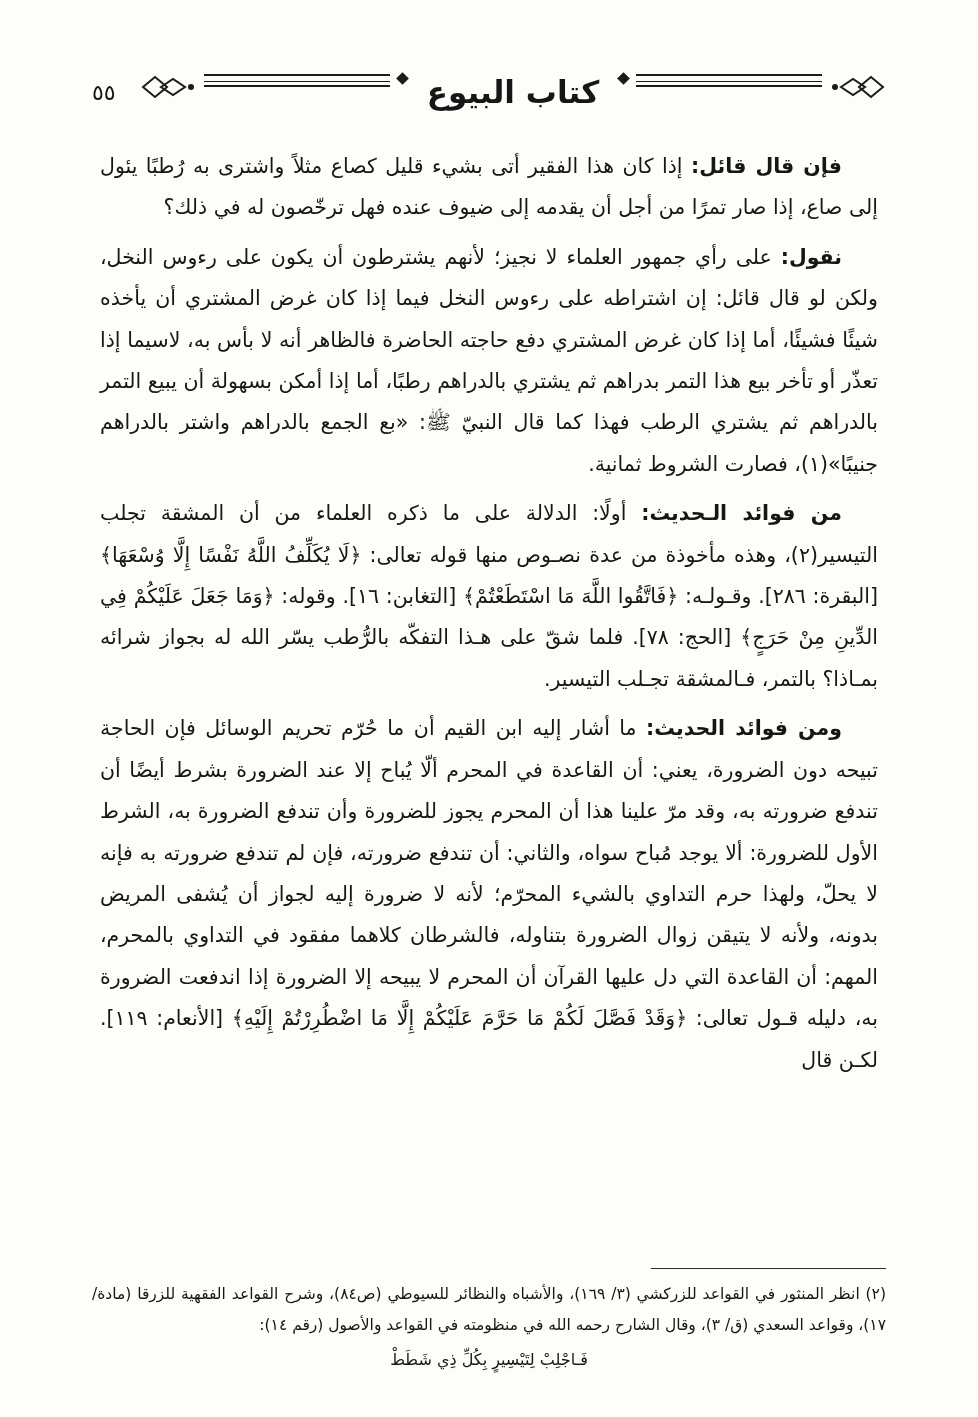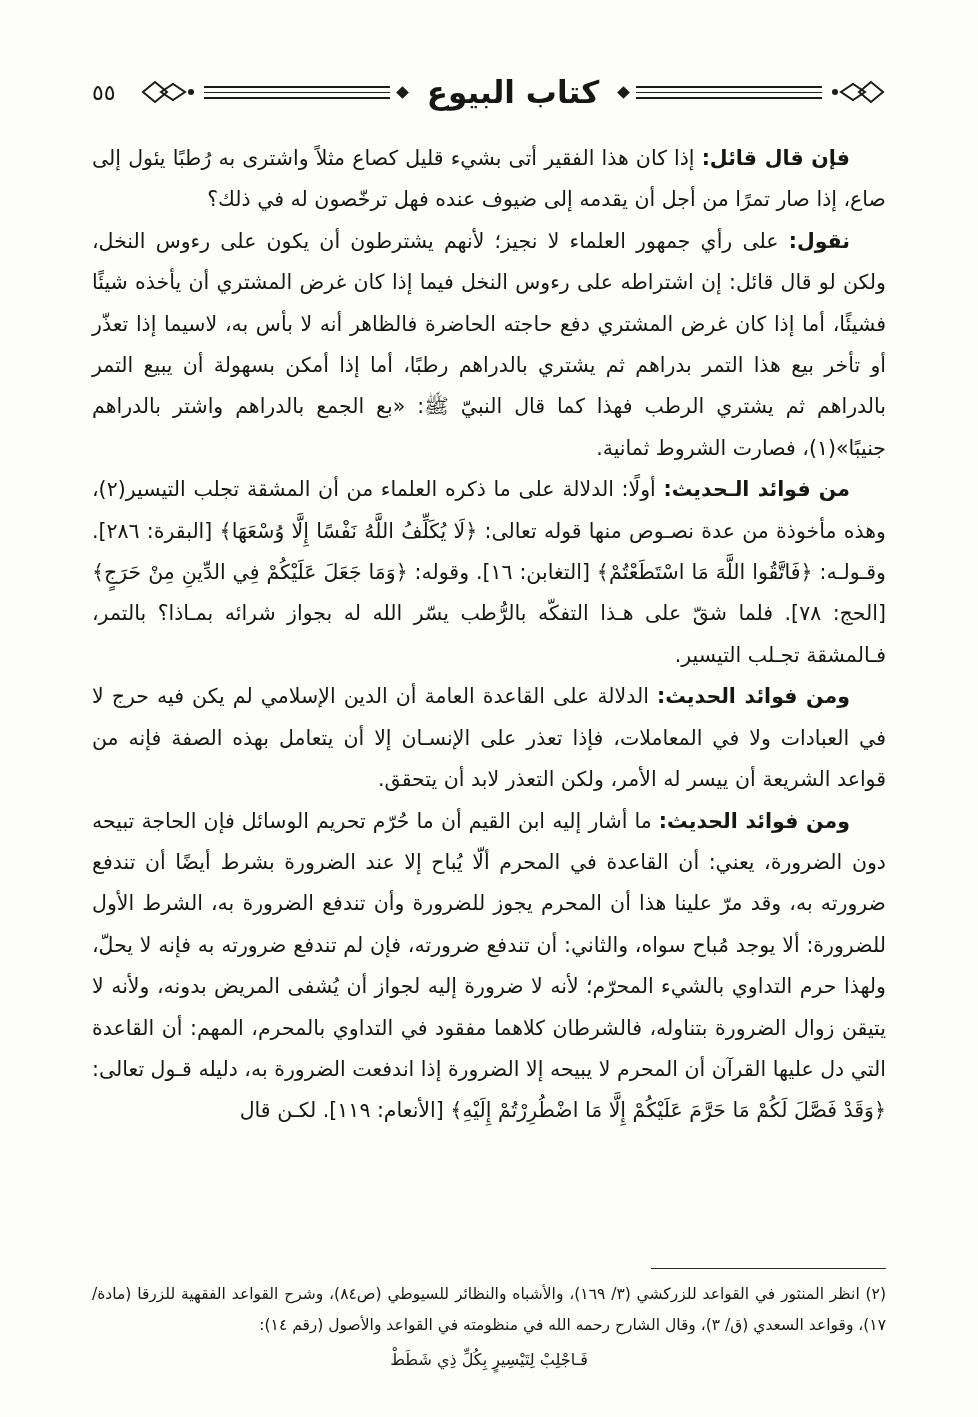--- a/index.html
+++ b/index.html
@@ -9,33 +9,33 @@
     box-sizing: border-box;
     padding: 74px 92px 42px 92px;
     display: flex; flex-direction: column;
     font-family: "DejaVu Sans", sans-serif;
     overflow: hidden;
   }
 
   
   .header { display:flex; align-items:center; gap:14px; direction:ltr; margin-bottom:28px; }
   .page-number { font-size:22px; min-width:34px; text-align:left; }
-  .band { flex:1; display:flex; align-items:center; gap:8px; }
+  .band { flex:1; display:flex; align-items:flex-start; gap:8px; }
   .rules { flex:1; height:9px; position:relative;
            border-top:2px solid #1b1b1b; border-bottom:2px solid #1b1b1b; }
   .rules::after { content:""; position:absolute; left:0; right:0; top:50%;
                   border-top:1px solid #1b1b1b; }
   .band-title { font-size:31px; font-weight:bold; padding:0 12px; white-space:nowrap;
                 letter-spacing:1px; }
   .diamond { width:9px; height:9px; background:#1b1b1b; transform:rotate(45deg); flex:none; }
   .knot { flex:none; }
 
   
   .content { flex:1; direction:rtl; text-align:justify; font-size:20.5px; line-height:2.02; }
-  .para { margin:0; text-indent:36px; }
+  .para { margin:8px; text-indent:36px; }
   .lead { font-weight:bold; }
 
   
   .footnotes { direction:rtl; font-size:15.5px; line-height:1.95; margin-top:10px; }
   .fn-sep { width:235px; border-top:1.5px solid #2a2a2a; margin-bottom:10px; }
   .fn { margin:0; text-align:justify; }
   .fn-marker { white-space:nowrap; }
   .poetry { display:flex; justify-content:center; gap:72px; margin-top:4px;
             font-size:16px; direction:rtl; }
   .poetry span { white-space:nowrap; }
@@ -69,21 +69,20 @@
     </div>
   </div>
 
   <div class="content">
     <p class="para"><span class="lead">فإن قال قائل:</span> <span>إذا كان هذا الفقير أتى بشيء قليل كصاع مثلاً واشترى به رُطبًا يئول إلى صاع، إذا صار تمرًا من أجل أن يقدمه إلى ضيوف عنده فهل ترخّصون له في ذلك؟</span></p>
 
     <p class="para"><span class="lead">نقول:</span> <span>على رأي جمهور العلماء لا نجيز؛ لأنهم يشترطون أن يكون على رءوس النخل، ولكن لو قال قائل: إن اشتراطه على رءوس النخل فيما إذا كان غرض المشتري أن يأخذه شيئًا فشيئًا، أما إذا كان غرض المشتري دفع حاجته الحاضرة فالظاهر أنه لا بأس به، لاسيما إذا تعذّر أو تأخر بيع هذا التمر بدراهم ثم يشتري بالدراهم رطبًا، أما إذا أمكن بسهولة أن يبيع التمر بالدراهم ثم يشتري الرطب فهذا كما قال النبيّ ﷺ: «بع الجمع بالدراهم واشتر بالدراهم جنيبًا»(١)، فصارت الشروط ثمانية.</span></p>
 
     <p class="para"><span class="lead">من فوائد الـحديث:</span> <span>أولًا: الدلالة على ما ذكره العلماء من أن المشقة تجلب التيسير(٢)، وهذه مأخوذة من عدة نصـوص منها قوله تعالى: ﴿لَا يُكَلِّفُ اللَّهُ نَفْسًا إِلَّا وُسْعَهَا﴾ [البقرة: ٢٨٦]. وقـولـه: ﴿فَاتَّقُوا اللَّهَ مَا اسْتَطَعْتُمْ﴾ [التغابن: ١٦]. وقوله: ﴿وَمَا جَعَلَ عَلَيْكُمْ فِي الدِّينِ مِنْ حَرَجٍ﴾ [الحج: ٧٨]. فلما شقّ على هـذا التفكّه بالرُّطب يسّر الله له بجواز شرائه بمـاذا؟ بالتمر، فـالمشقة تجـلب التيسير.</span></p>
 
-    <p class="para"><span class="lead">ومن فوائد الحديث:</span> <span>الدلالة على القاعدة العامة أن الدين الإسلامي لم يكن فيه حرج لا في العبادات ولا في المعاملات، فإذا تعذر على الإنسـان إلا أن يتعامل بهذه الصفة فإنه من قواعد الشريعة أن ييسر له الأمر، ولكن التعذر لابد أن يتحقق.</span></p>
 
     <p class="para"><span class="lead">ومن فوائد الحديث:</span> <span>ما أشار إليه ابن القيم أن ما حُرّم تحريم الوسائل فإن الحاجة تبيحه دون الضرورة، يعني: أن القاعدة في المحرم ألّا يُباح إلا عند الضرورة بشرط أيضًا أن تندفع ضرورته به، وقد مرّ علينا هذا أن المحرم يجوز للضرورة وأن تندفع الضرورة به، الشرط الأول للضرورة: ألا يوجد مُباح سواه، والثاني: أن تندفع ضرورته، فإن لم تندفع ضرورته به فإنه لا يحلّ، ولهذا حرم التداوي بالشيء المحرّم؛ لأنه لا ضرورة إليه لجواز أن يُشفى المريض بدونه، ولأنه لا يتيقن زوال الضرورة بتناوله، فالشرطان كلاهما مفقود في التداوي بالمحرم، المهم: أن القاعدة التي دل عليها القرآن أن المحرم لا يبيحه إلا الضرورة إذا اندفعت الضرورة به، دليله قـول تعالى: ﴿وَقَدْ فَصَّلَ لَكُمْ مَا حَرَّمَ عَلَيْكُمْ إِلَّا مَا اضْطُرِرْتُمْ إِلَيْهِ﴾ [الأنعام: ١١٩]. لكـن قال</span></p>
   </div>
 
   <div class="footnotes">
     <div class="fn-sep"></div>
 
 
     <p class="fn"><span class="fn-marker">(٢)</span> <span>انظر المنثور في القواعد للزركشي (٣/ ١٦٩)، والأشباه والنظائر للسيوطي (ص٨٤)، وشرح القواعد الفقهية للزرقا (مادة/ ١٧)، وقواعد السعدي (ق/ ٣)، وقال الشارح رحمه الله في منظومته في القواعد والأصول (رقم ١٤):</span></p>
 

